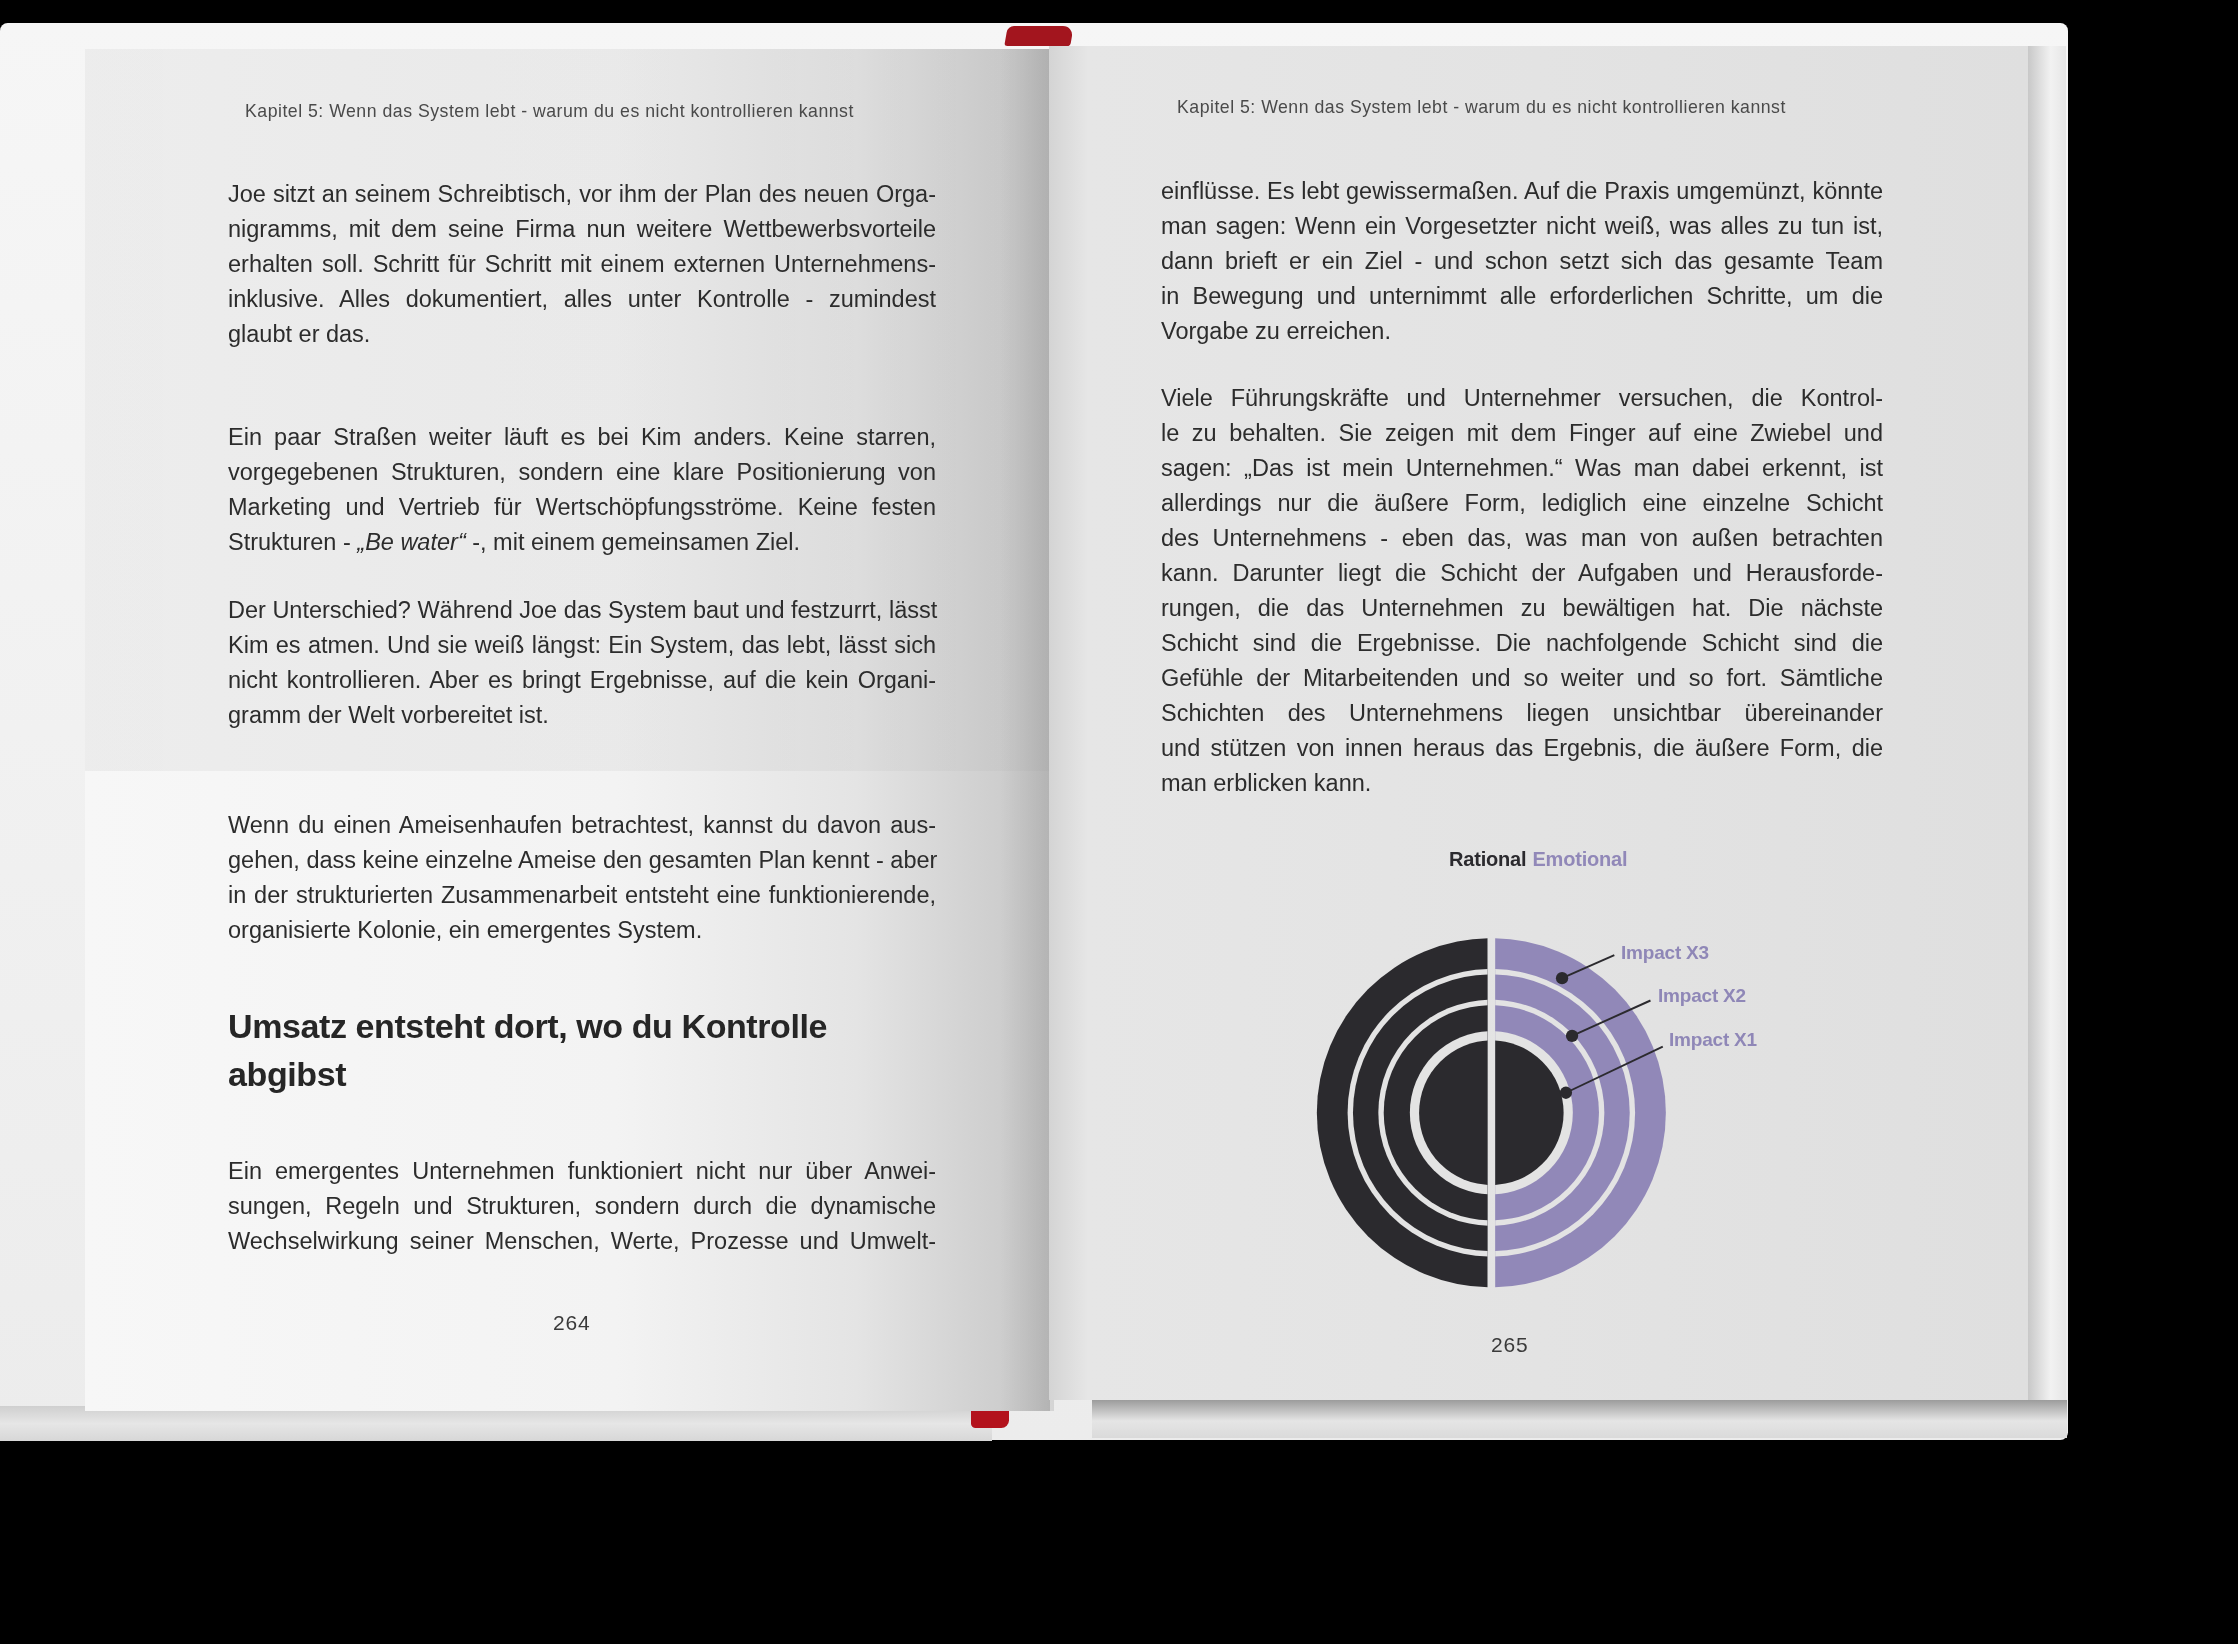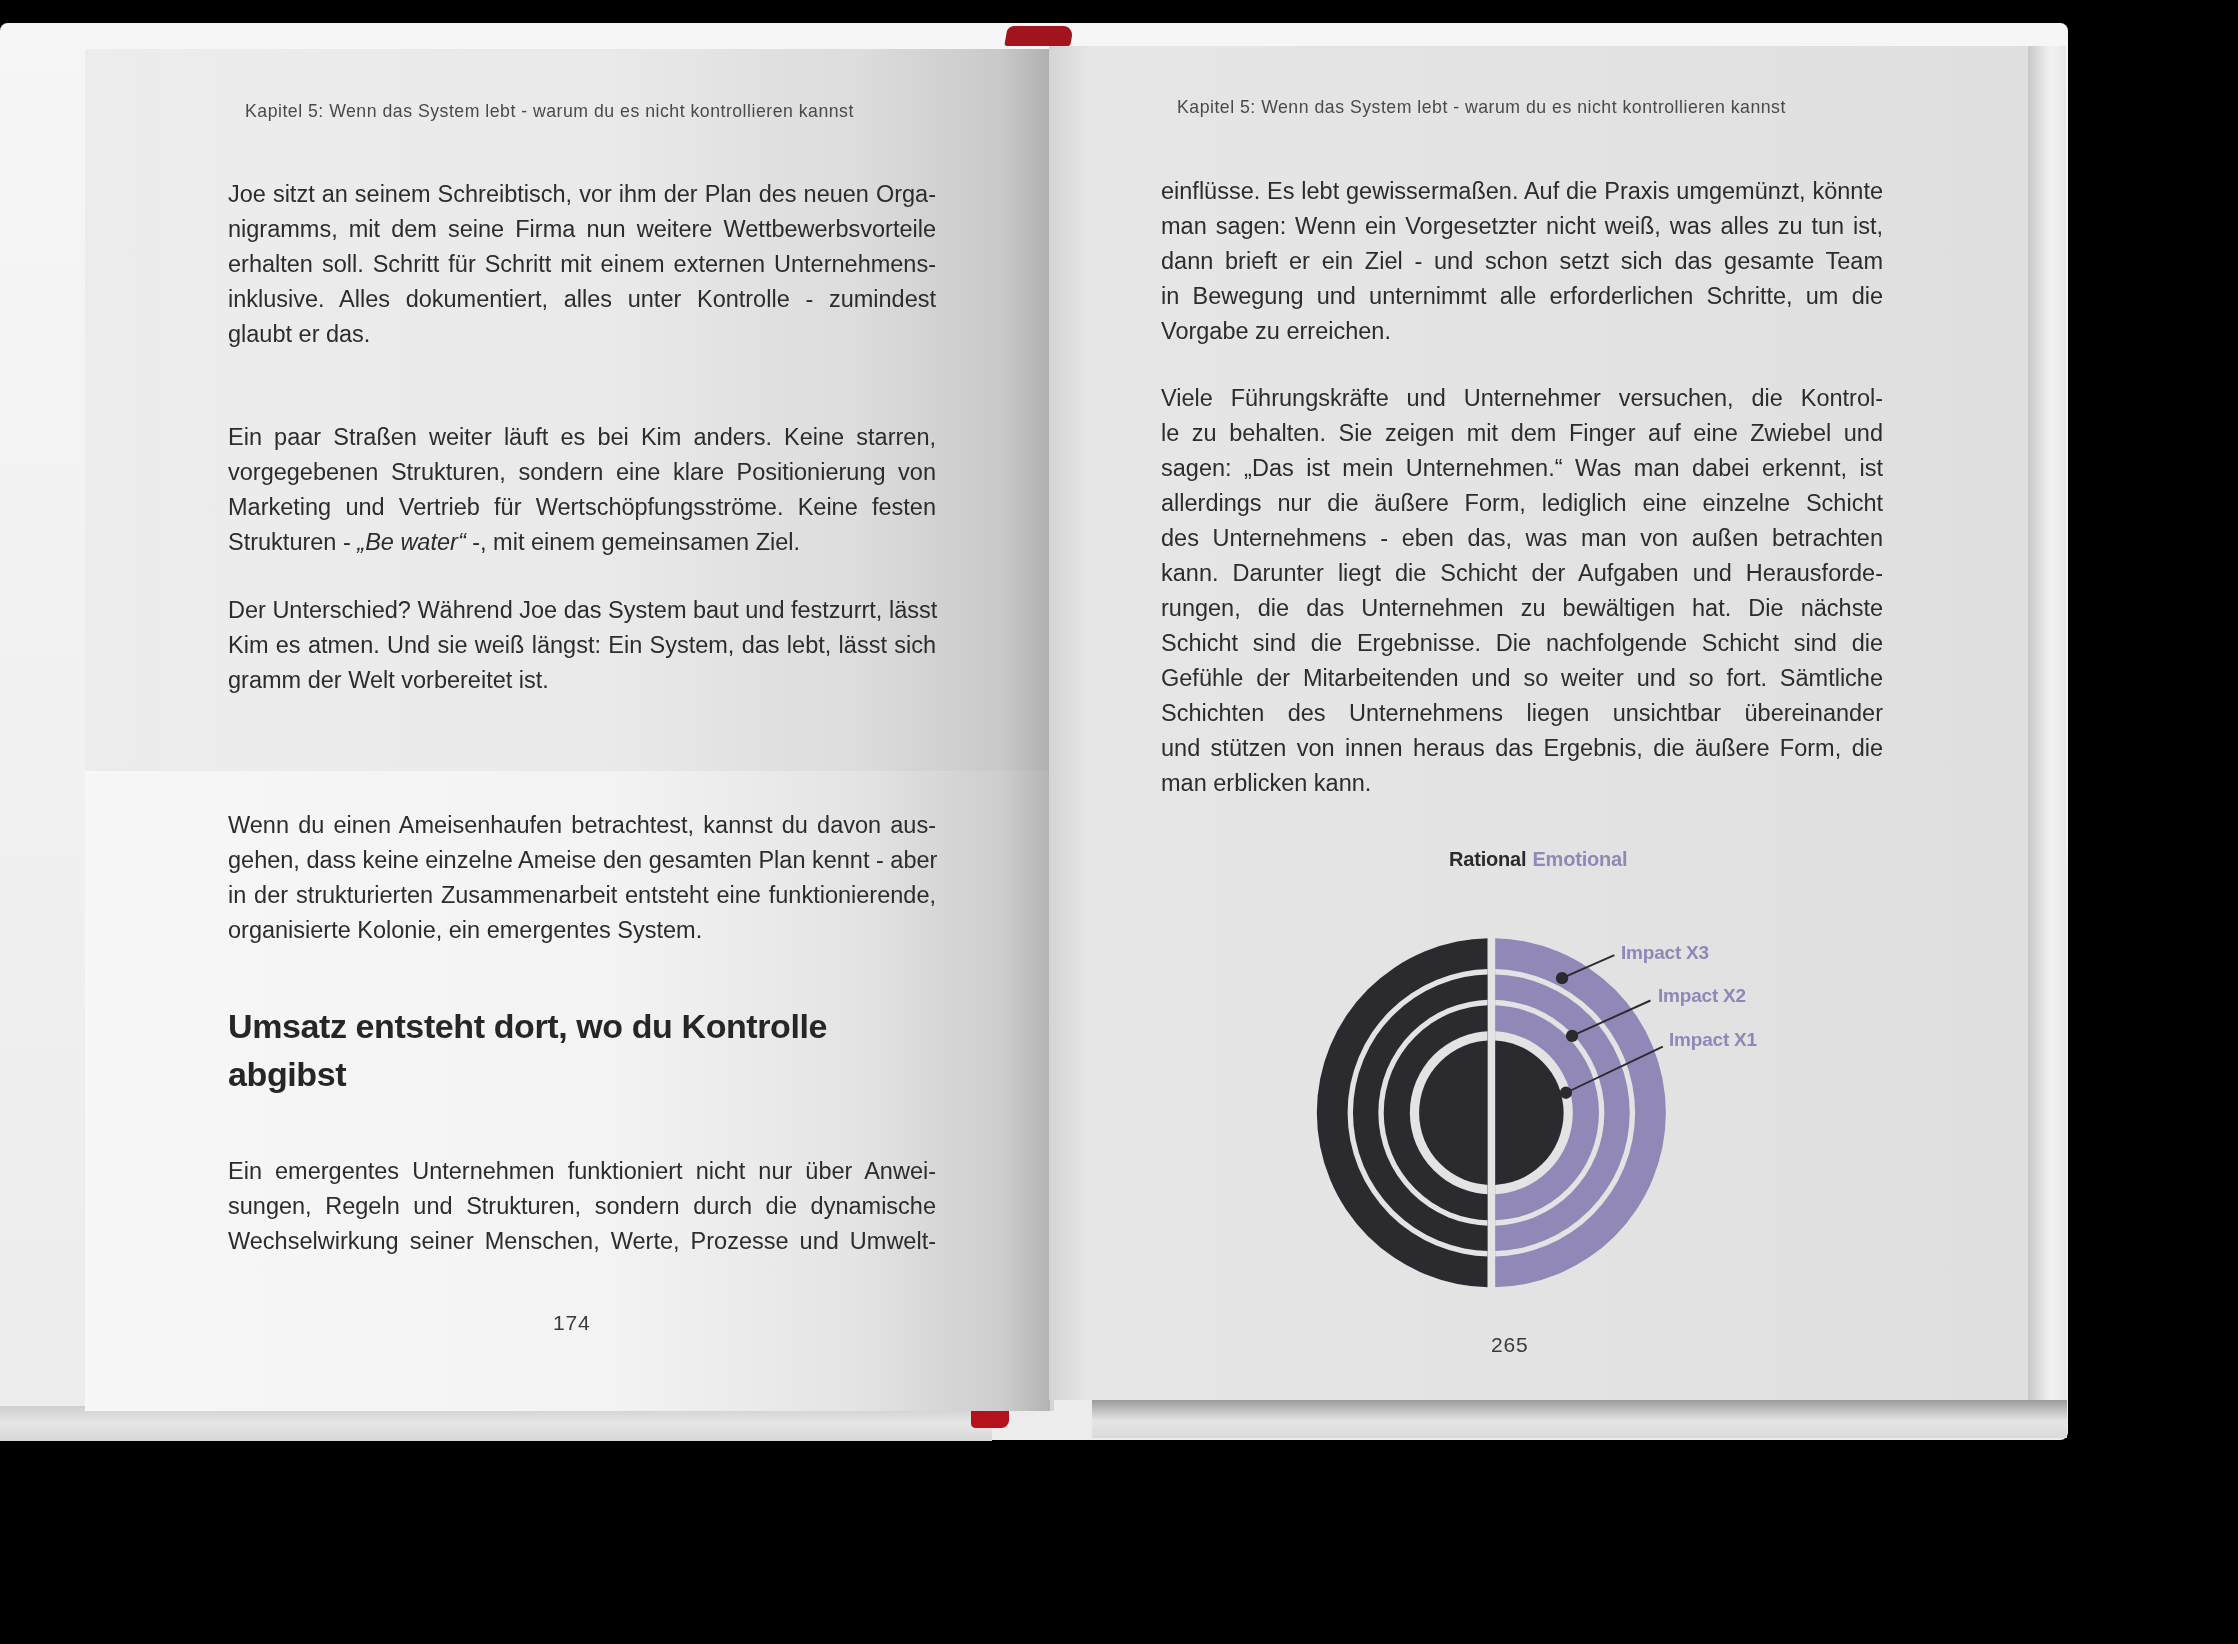--- a/index.html
+++ b/index.html
@@ -107,20 +107,21 @@
   <div class="para" style="top:371px">
     <span class="line">Ein paar Straßen weiter läuft es bei Kim anders. Keine starren,</span>
     <span class="line">vorgegebenen Strukturen, sondern eine klare Positionierung von</span>
     <span class="line">Marketing und Vertrieb für Wertschöpfungsströme. Keine festen</span>
     <span class="line last"><span>Strukturen - </span><em><span>„</span><span>Be water</span><span>“</span></em><span> -, mit einem gemeinsamen Ziel.</span></span>
   </div>
 
   <div class="para" style="top:544px">
     <span class="line">Der Unterschied? Während Joe das System baut und festzurrt, lässt</span>
     <span class="line">Kim es atmen. Und sie weiß längst: Ein System, das lebt, lässt sich</span>
+    <span class="line">nicht kontrollieren. Aber es bringt Ergebnisse, auf die kein Organi-</span>
     <span class="line last">gramm der Welt vorbereitet ist.</span>
   </div>
 
   <div class="para" style="top:759px">
     <span class="line">Wenn du einen Ameisenhaufen betrachtest, kannst du davon aus-</span>
     <span class="line">gehen, dass keine einzelne Ameise den gesamten Plan kennt - aber</span>
     <span class="line">in der strukturierten Zusammenarbeit entsteht eine funktionierende,</span>
     <span class="line last">organisierte Kolonie, ein emergentes System.</span>
   </div>
 
@@ -128,21 +129,21 @@
     <span class="line">Umsatz entsteht dort, wo du Kontrolle</span>
     <span class="line">abgibst</span>
   </div>
 
   <div class="para" style="top:1105px">
     <span class="line">Ein emergentes Unternehmen funktioniert nicht nur über Anwei-</span>
     <span class="line">sungen, Regeln und Strukturen, sondern durch die dynamische</span>
     <span class="line">Wechselwirkung seiner Menschen, Werte, Prozesse und Umwelt-</span>
   </div>
 
-  <div class="page-number">174</div>
+  <div class="page-number">264</div>
 </div>
 
 <div class="spine-shadow"></div>
 
 <div class="page page-right">
   <div class="running-head">Kapitel 5: Wenn das System lebt - warum du es nicht kontrollieren kannst</div>
 
   <div class="para" style="top:128px">
     <span class="line">einflüsse. Es lebt gewissermaßen. Auf die Praxis umgemünzt, könnte</span>
     <span class="line">man sagen: Wenn ein Vorgesetzter nicht weiß, was alles zu tun ist,</span>

